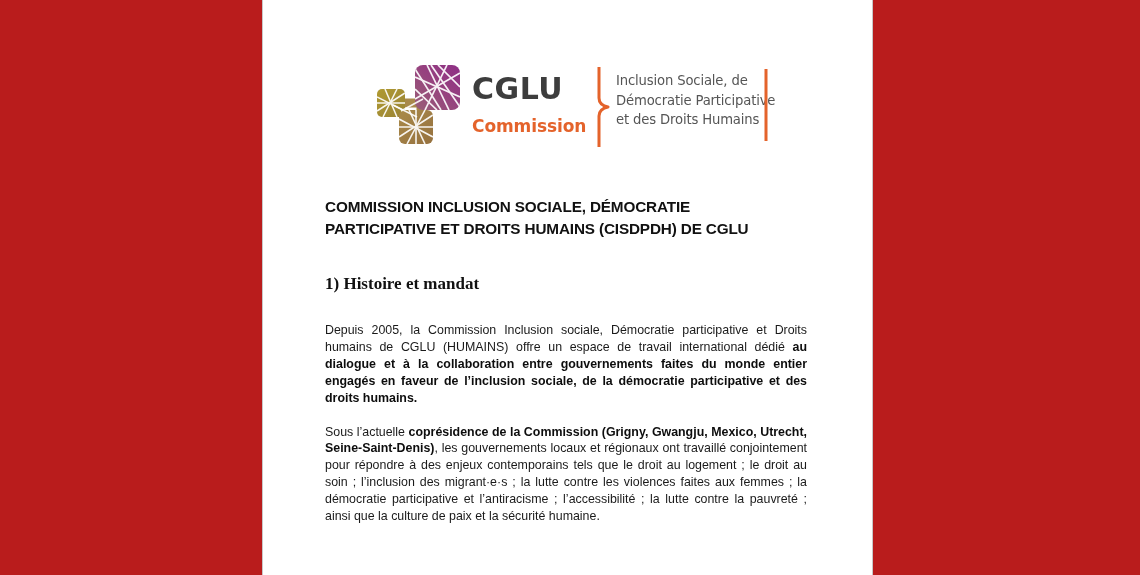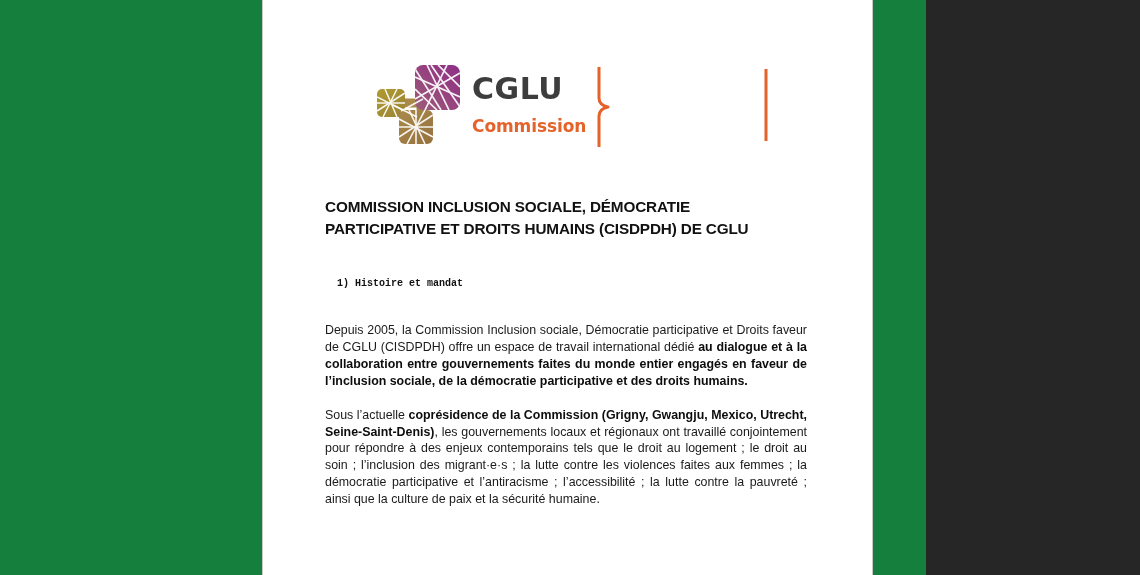--- a/index.html
+++ b/index.html
@@ -8,23 +8,23 @@
   }
   body {
     width: 1140px;
     height: 575px;
     background: #262626;
     font-family: "Liberation Sans", sans-serif;
     overflow: hidden;
   }
   .viewer {
     position: relative;
-    width: 926px;
-    height: 575px;
-    background: #15803d;
+    width: 1140px;
+    height: 575px;
+    background: #b91c1c;
   }
   .page {
     position: absolute;
     left: 263px;
     top: 0;
     width: 609px;
     height: 575px;
     background: #ffffff;
     box-sizing: border-box;
     overflow: hidden;
@@ -129,25 +129,25 @@
   }
   .doc-subtitle {
     font-family: "Liberation Sans", sans-serif;
     font-size: 15.3px;
     color: #111111;
     line-height: 22px;
     letter-spacing: -0.15px;
     margin: 0 5px 36px 0;
   }
   .doc-section-heading {
-    font-family: Liberation Mono, monospace;
-    font-weight: bold;
-    font-size: 10px;
+    font-family: Liberation Serif, serif;
+    font-weight: bold;
+    font-size: 17px;
     color: #111111;
-    margin: 0 0 30px 12px;
+    margin: 0 0 30px 0;
     line-height: 16px;
   }
   .para {
     font-family: "Liberation Sans", sans-serif;
     font-size: 12.4px;
     line-height: 16.9px;
     color: #1a1a1a;
     text-align: justify;
     margin: 0 0 17px 0;
   }
@@ -236,31 +236,36 @@
         <div class="wm-cglu">CGLU</div>
         <div class="wm-commission">Commission</div>
       </div>
 
       <div class="logo-divider">
         <svg width="16" height="80" viewBox="0 0 16 80" xmlns="http://www.w3.org/2000/svg">
           <path d="M4 0 L4 31 Q4 38 13 40 Q4 42 4 49 L4 80" fill="none" stroke="#e4632b" stroke-width="3" stroke-linecap="round" stroke-linejoin="round"></path>
         </svg>
       </div>
 
+      <div class="logo-tagline">
+        <div>Inclusion Sociale, de</div>
+        <div>Démocratie Participative</div>
+        <div>et des Droits Humains</div>
+      </div>
 
       <div class="logo-rbracket">
         <svg width="14" height="72" viewBox="0 0 14 72" xmlns="http://www.w3.org/2000/svg">
           <path d="M5 0 L5 72" fill="none" stroke="#e4632b" stroke-width="3" stroke-linecap="round"></path>
         </svg>
       </div>
     </div>
 
     <div class="doc-body">
       <h2 class="doc-subtitle">COMMISSION INCLUSION SOCIALE, DÉMOCRATIE PARTICIPATIVE ET DROITS HUMAINS (CISDPDH) DE CGLU</h2>
       <h3 class="doc-section-heading">1) Histoire et mandat</h3>
       <div id="paragraph-list">
-          <div class="para"><span>Depuis 2005, la Commission Inclusion sociale, Démocratie participative et Droits faveur de CGLU (CISDPDH) offre un espace de travail international dédié </span><b>au dialogue et à la collaboration entre gouvernements faites du monde entier engagés en faveur de l’inclusion sociale, de la démocratie participative et des droits humains.</b></div>
+          <div class="para"><span>Depuis 2005, la Commission Inclusion sociale, Démocratie participative et Droits humains de CGLU (HUMAINS) offre un espace de travail international dédié </span><b>au dialogue et à la collaboration entre gouvernements faites du monde entier engagés en faveur de l’inclusion sociale, de la démocratie participative et des droits humains.</b></div>
           <div class="para"><span>Sous l’actuelle </span><b>coprésidence de la Commission (Grigny, Gwangju, Mexico, Utrecht, Seine-Saint-Denis)</b><span>, les gouvernements locaux et régionaux ont travaillé conjointement pour répondre à des enjeux contemporains tels que le droit au logement ; le droit au soin ; l’inclusion des migrant·e·s ; la lutte contre les violences faites aux femmes ; la démocratie participative et l’antiracisme ; l’accessibilité ; la lutte contre la pauvreté ; ainsi que la culture de paix et la sécurité humaine.</span></div>
         </div>
     </div>
 
   </div>
 </div>
 
 </body></html>

